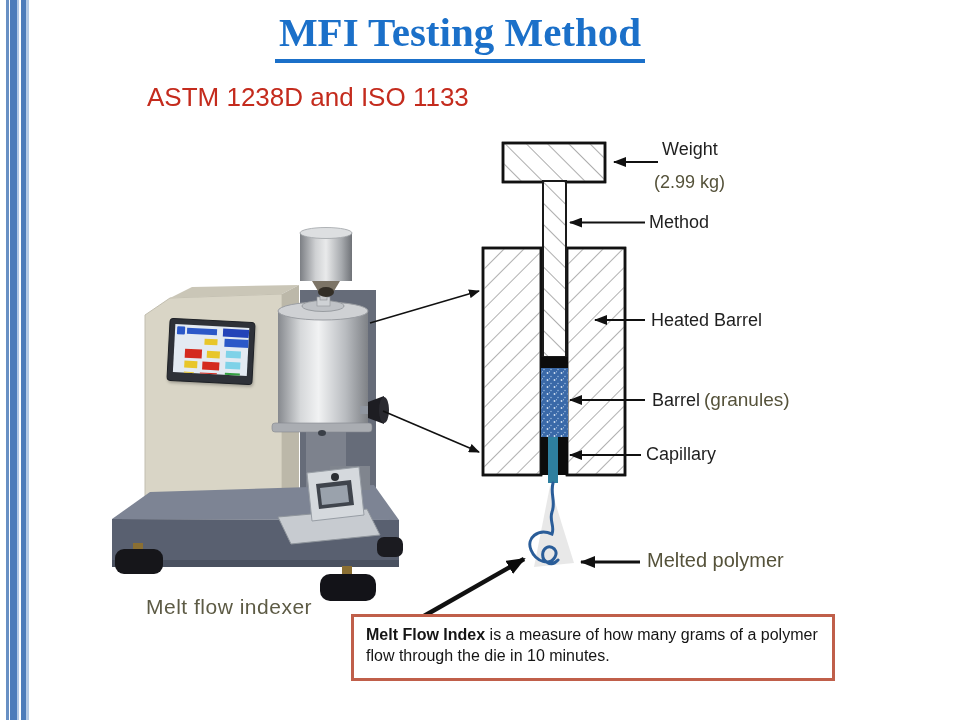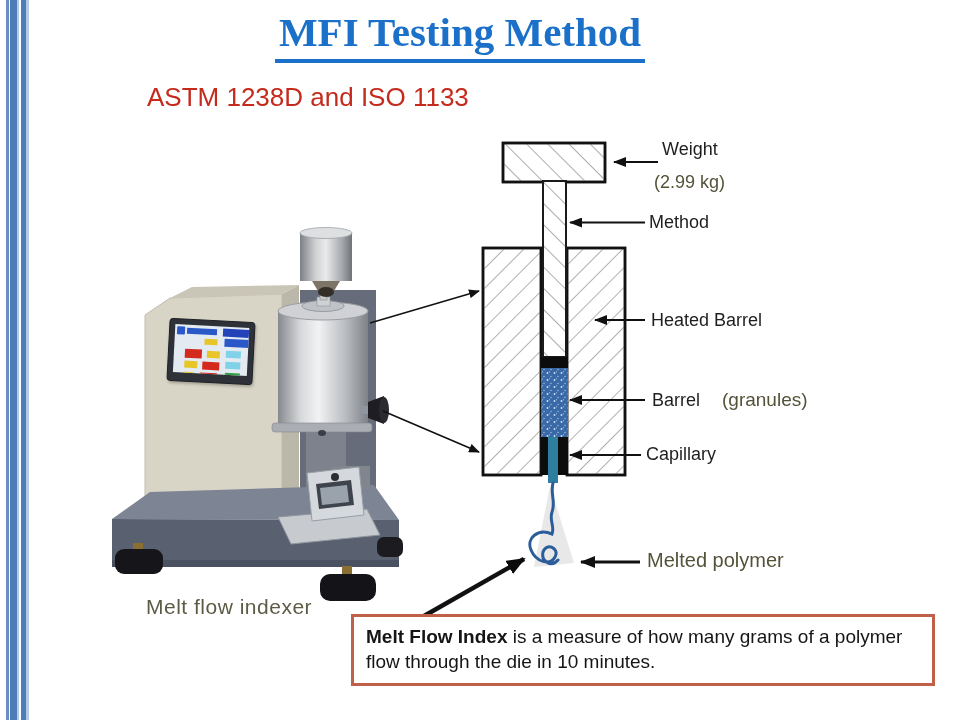--- a/index.html
+++ b/index.html
@@ -34,30 +34,30 @@
 
   svg.art{position:absolute;left:0;top:0;}
 
   .lbl{position:absolute;font-size:18px;color:var(--label-black);white-space:nowrap;}
   .olive{color:var(--olive);}
   .lbl-weight{left:662px;top:139px;}
   .lbl-weightval{left:654px;top:172px;font-size:18px;}
   .lbl-piston{left:649px;top:212px;}
   .lbl-barrel{left:651px;top:310px;}
   .lbl-polymer{left:652px;top:389px;}
-  .lbl-polymer .olive{font-size:19px;margin-left:22px;}
+  .lbl-polymer .olive{font-size:19px;margin-left:4px;}
   .lbl-capillary{left:646px;top:444px;}
   .lbl-melted{left:647px;top:549px;font-size:20px;}
 
   .caption{position:absolute;left:146px;top:595px;font-size:21px;color:#5d5b45;letter-spacing:.5px;}
 
   .notebox{
-    position:absolute;left:351px;top:614px;width:584px;min-height:67px;
+    position:absolute;left:351px;top:614px;width:484px;min-height:67px;
     border:3px solid var(--box-border);background:#fff;padding:7px 12px 8px 12px;
-    font-size:19px;line-height:1.33;color:#151515;
+    font-size:16px;line-height:1.33;color:#151515;
   }
   .notebox b{font-weight:bold;}
 
   .screen{
     position:absolute;left:168px;top:320px;width:86px;height:63px;
     background:#2e3138;border:1px solid #1d2025;border-radius:4px;
     transform:rotate(3deg);box-shadow:1px 2px 3px rgba(0,0,0,.25);
   }
   .screen-inner{position:absolute;left:5px;top:5px;right:5px;bottom:8px;background:#e3eaf2;overflow:hidden;}
   .scr-el{position:absolute;}

